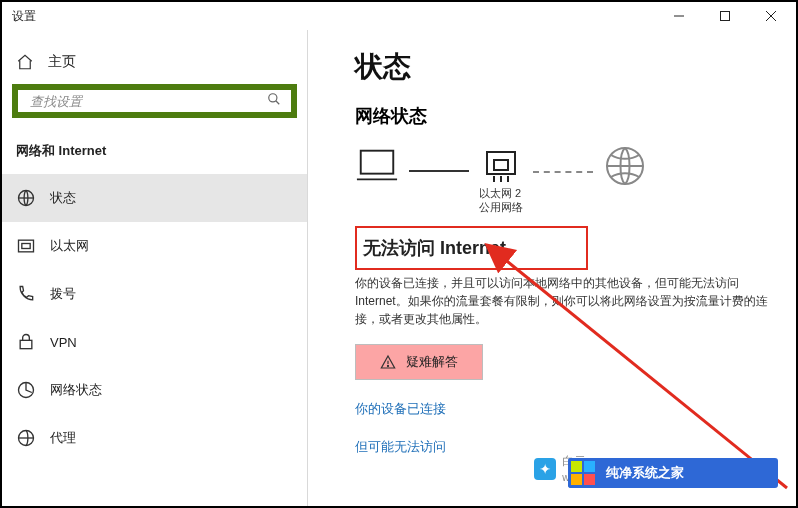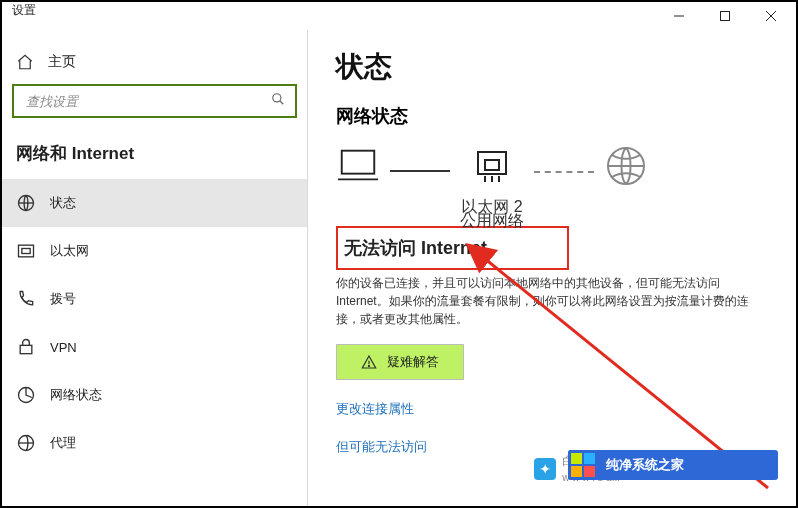--- a/index.html
+++ b/index.html
@@ -15,21 +15,21 @@
     box-sizing: border-box;
     width: 798px;
     height: 508px;
     border: 2px solid #000;
     position: relative;
     background: #fff;
   }
   
   .titlebar {
     display: flex;
-    align-items: flex-start;
+    align-items: center;
     height: 28px;
     padding: 0 2px 0 10px;
     font-size: 12px;
     color: #222;
   }
   .titlebar .title { flex: 0 0 auto; }
   .titlebar .spacer { flex: 1 1 auto; }
   .titlebar .winbtn {
     width: 46px;
     height: 28px;
@@ -37,20 +37,21 @@
     align-items: center;
     justify-content: center;
     font-size: 12px;
     color: #222;
   }
   .titlebar .winbtn svg { display:block; }
 
   .body {
     display: flex;
     height: calc(100% - 28px);
+    gap: 19px;
   }
   .sidebar {
     width: 306px;
     flex: 0 0 306px;
     border-right: 1px solid #d9d9d9;
     box-sizing: border-box;
     padding-top: 10px;
   }
   .content {
     flex: 1 1 auto;
@@ -67,41 +68,41 @@
     padding: 0 14px;
     font-size: 14px;
     color: #222;
     gap: 14px;
     cursor: default;
   }
   .home-row .home-icon { width:18px; height:18px; display:flex; align-items:center; justify-content:center; }
 
   .search-wrap { padding: 0 10px 10px 10px; }
   .search-box {
-    border: 2px solid #4d7c0f;
+    border: 6px solid #4d7c0f;
     height: 34px;
     display: flex;
     align-items: center;
     padding: 0 10px;
     box-sizing: border-box;
   }
   .search-box input {
     border: none;
     outline: none;
     flex: 1 1 auto;
     font-size: 13px;
     font-style: italic;
     background: transparent;
   }
   .search-box input::placeholder { color:#8a8a8a; font-style: italic; }
   .search-box .search-icon { flex:0 0 auto; color:#5a5a5a; }
 
   .category-label {
     padding: 14px 14px 6px 14px;
-    font-size: 17px;
+    font-size: 13px;
     font-weight: 600;
     color: #222;
   }
 
   .nav-list { margin-top: 8px; }
   .nav-item {
     display:flex;
     align-items:center;
     height:48px;
     padding:0 14px;
@@ -147,26 +148,26 @@
   }
   .between-dashed {
     width:60px;
     height:0;
     border-top:2px dashed #888;
     margin:0 10px;
     position:relative;
     top:-8px;
   }
   .node-labels {
-    text-align:center;
-    font-size:16px;
+    text-align:left;
+    font-size:11px;
     line-height:14px;
     color:#333;
     position:relative;
-    top:14px;
+    top:0;
   }
   .node-center-wrap { display:flex; flex-direction:column; align-items:center; }
   .node-globe { color:#666; }
 
   .highlight-box {
     border:2px solid #e12b1f;
     display:inline-block;
     padding:8px 80px 8px 6px;
     margin-top:6px;
     font-size:18px;
@@ -176,21 +177,21 @@
   .desc {
     font-size:12px;
     line-height:18px;
     color:#333;
     margin-top:4px;
     max-width:420px;
   }
   .troubleshoot-btn {
     margin-top:16px;
     height:34px;
-    background:#bef264;
+    background:#fca5a5;
     border:1px solid #bdbdbd;
     display:inline-flex;
     align-items:center;
     gap:10px;
     padding:0 24px;
     font-size:13px;
     color:#222;
   }
   .troubleshoot-btn .warn-icon { display:flex; }
   .link {
@@ -204,21 +205,21 @@
   
   .red-arrow {
     position:absolute;
     pointer-events:none;
   }
 
   
   .wm1 {
     position:absolute;
     right:18px;
-    bottom:26px;
+    bottom:18px;
     width:210px;
     height:30px;
     background:linear-gradient(90deg,#2e68d6,#2e68d6);
     display:flex;
     align-items:center;
     color:#fff;
     font-size:13px;
     font-weight:600;
     border-radius:3px;
     overflow:hidden;
@@ -421,21 +422,21 @@
         <span class="warn-icon">
           <svg width="16" height="16" viewBox="0 0 24 24" fill="none" stroke="#333" stroke-width="1.8">
               <path d="M12 3 L22 21 H2 Z"></path>
               <line x1="12" y1="10" x2="12" y2="15"></line>
               <circle cx="12" cy="18" r="0.8" fill="#333"></circle>
             </svg>
         </span>
         <span>疑难解答</span>
       </div>
 
-      <span class="link">更改连接属性</span>
+      <span class="link">你的设备已连接</span>
       <span class="link">但可能无法访问</span>
 
       
       <svg class="red-arrow" style="left:140px; top:208px;" width="330" height="260" viewBox="0 0 330 260">
         <defs>
           <marker id="ah" markerWidth="12" markerHeight="12" refX="2" refY="5" orient="auto">
             <path d="M0,0 L10,5 L0,10 Z" fill="#e12b1f"></path>
           </marker>
         </defs>
         <line x1="320" y1="250" x2="36" y2="20" stroke="#e12b1f" stroke-width="3" marker-end="url(#ah)"></line>

